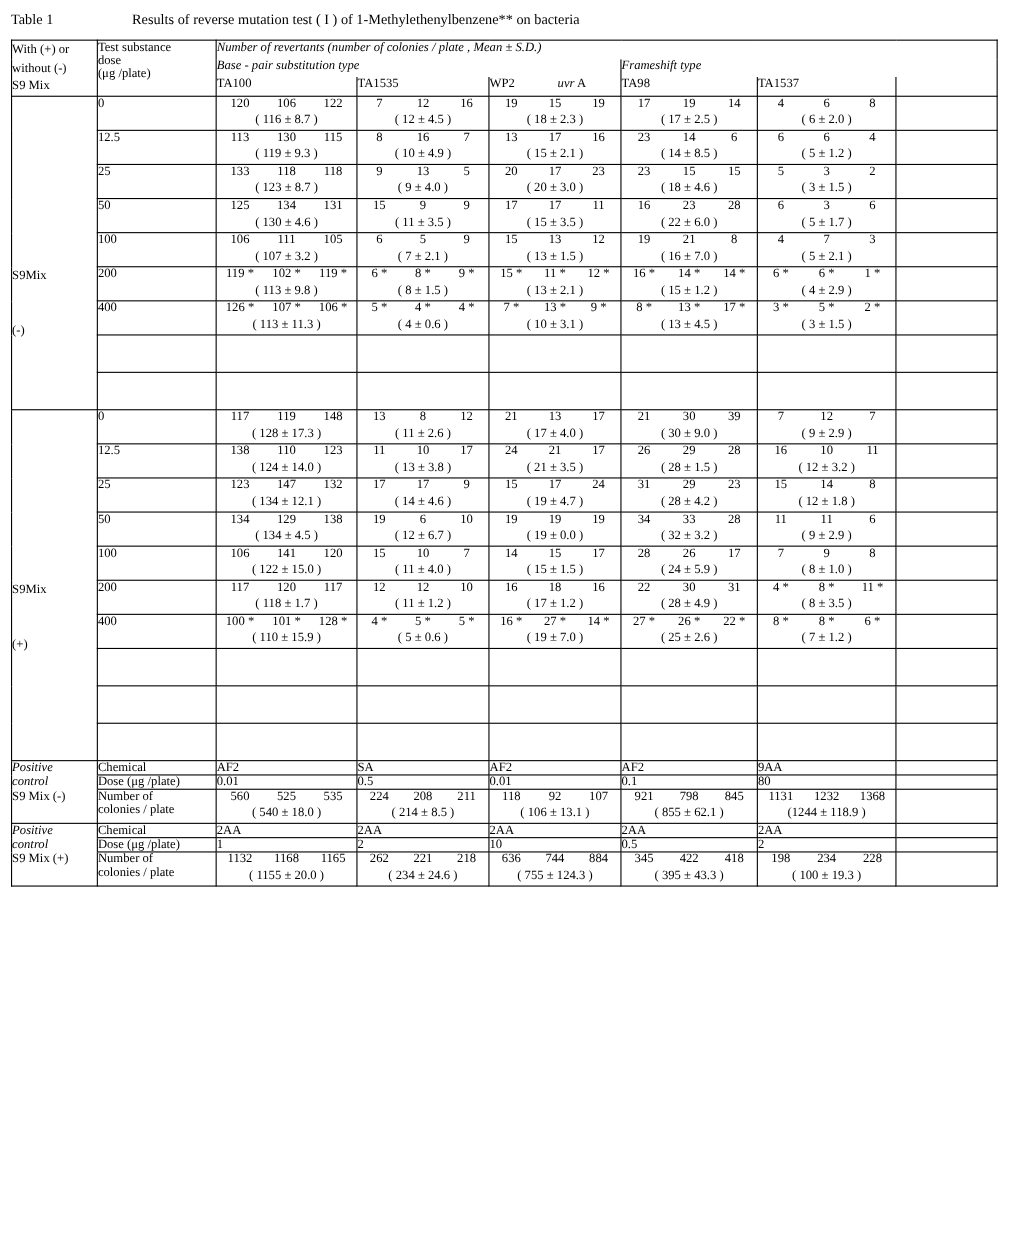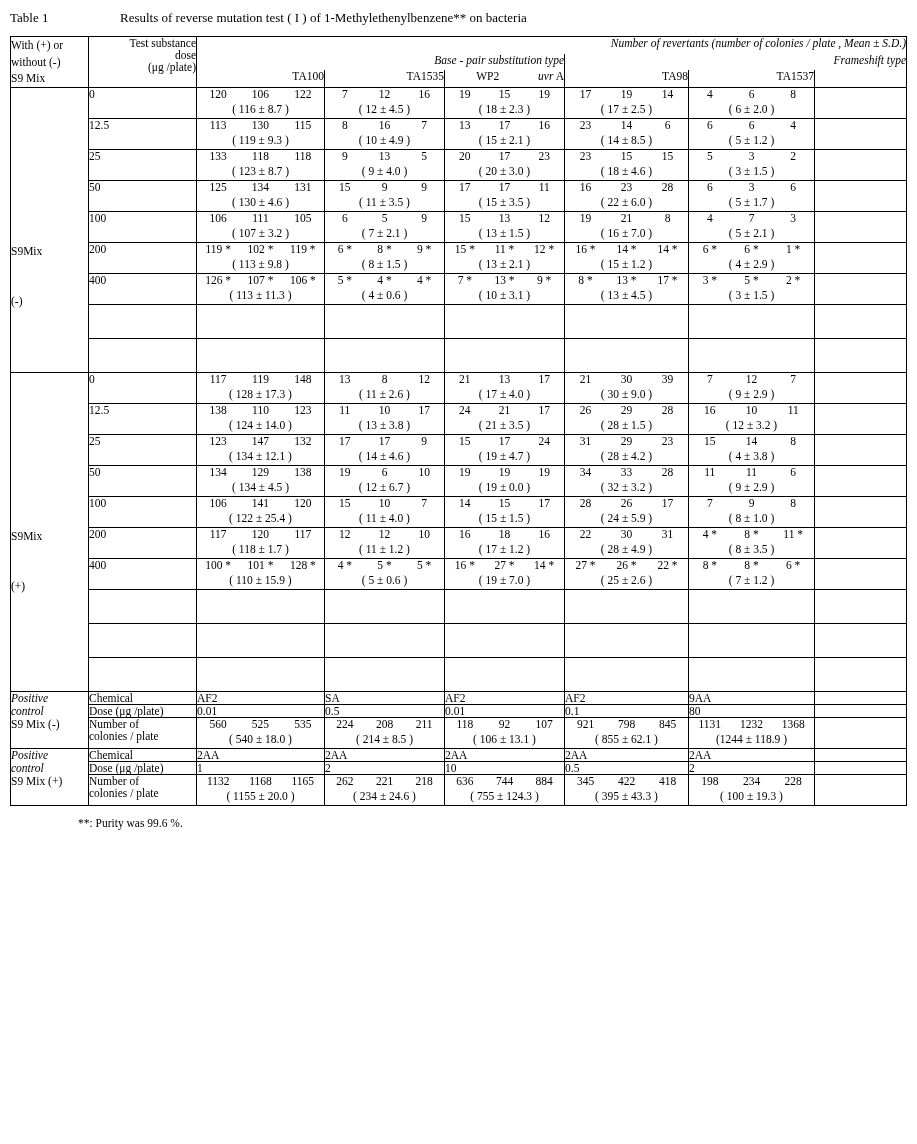--- a/index.html
+++ b/index.html
@@ -26,21 +26,21 @@
     border:1px solid #000;
     padding:0;
     font-weight:normal;
     vertical-align:top;
     font-size:11.5px;
   }
   .pad { padding:2px 3px; }
 
   
   .hdr-left { text-align:left; line-height:1.45; padding:3px 4px; }
-  .hdr-center { text-align:right; }
+  .hdr-center { text-align:left; }
   .nb { border-bottom:none !important;font-style:italic; }
   .nt { border-top:none !important; }
 
   
   .triple { display:flex; width:100%; }
   .triple > span { flex:1; text-align:center; white-space:nowrap; }
   .mean { text-align:center; white-space:nowrap; }
   .dose { text-align:left; padding-left:8px; }
 
   .grp-label { text-align:left; padding-left:4px; line-height:2.4;font-family:Liberation Serif, serif; }
@@ -574,21 +574,21 @@
               <span>23</span>
             </div>
         <div class="mean line2">(  28 ±  4.2 )</div>
       </td>
       <td class="data-cell">
         <div class="triple line1">
               <span>15</span>
               <span>14</span>
               <span>8</span>
             </div>
-        <div class="mean line2">(  4 ±  3.8 )</div>
+        <div class="mean line2">(  12 ±  1.8 )</div>
       </td>
       <td></td>
     </tr>
 
     <tr>
       <td class="dose">50</td>
       <td class="data-cell">
         <div class="triple line1">
               <span>134</span>
               <span>129</span>
@@ -632,21 +632,21 @@
     </tr>
 
     <tr>
       <td class="dose">100</td>
       <td class="data-cell">
         <div class="triple line1">
               <span>106</span>
               <span>141</span>
               <span>120</span>
             </div>
-        <div class="mean line2">( 122 ±  25.4 )</div>
+        <div class="mean line2">( 122 ±  15.0 )</div>
       </td>
       <td class="data-cell">
         <div class="triple line1">
               <span>15</span>
               <span>10</span>
               <span>7</span>
             </div>
         <div class="mean line2">(  11 ±  4.0 )</div>
       </td>
       <td class="data-cell">
@@ -928,16 +928,15 @@
               <span>228</span>
             </div>
         <div class="mean line2">(  100 ±  19.3 )</div>
       </td>
       <td></td>
     </tr>
   </tbody>
     </table>
 
   <div class="footnotes">
-    <div>**: Purity was  99.6 %.</div>
   </div>
 
 </div>
 
 </body></html>

